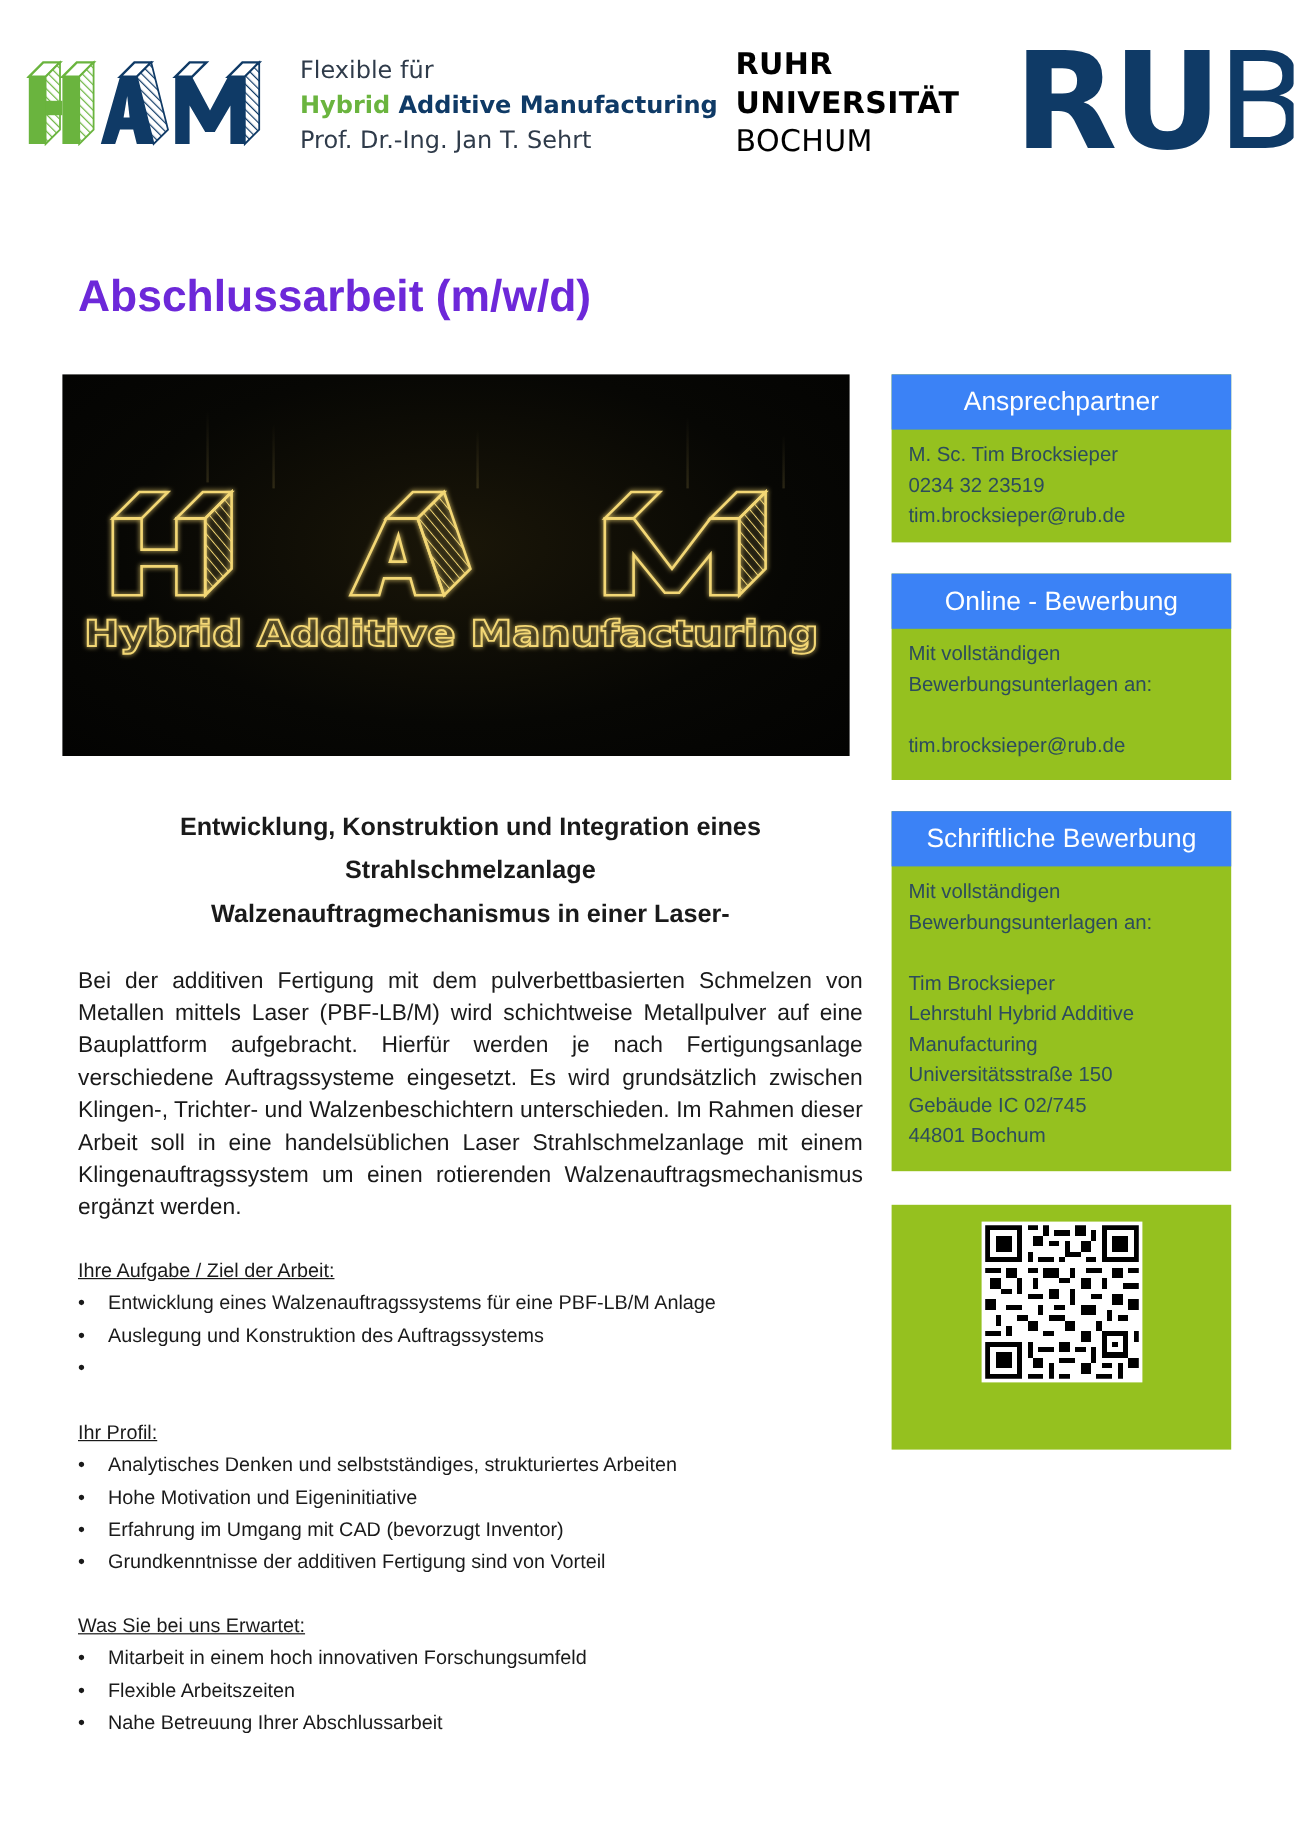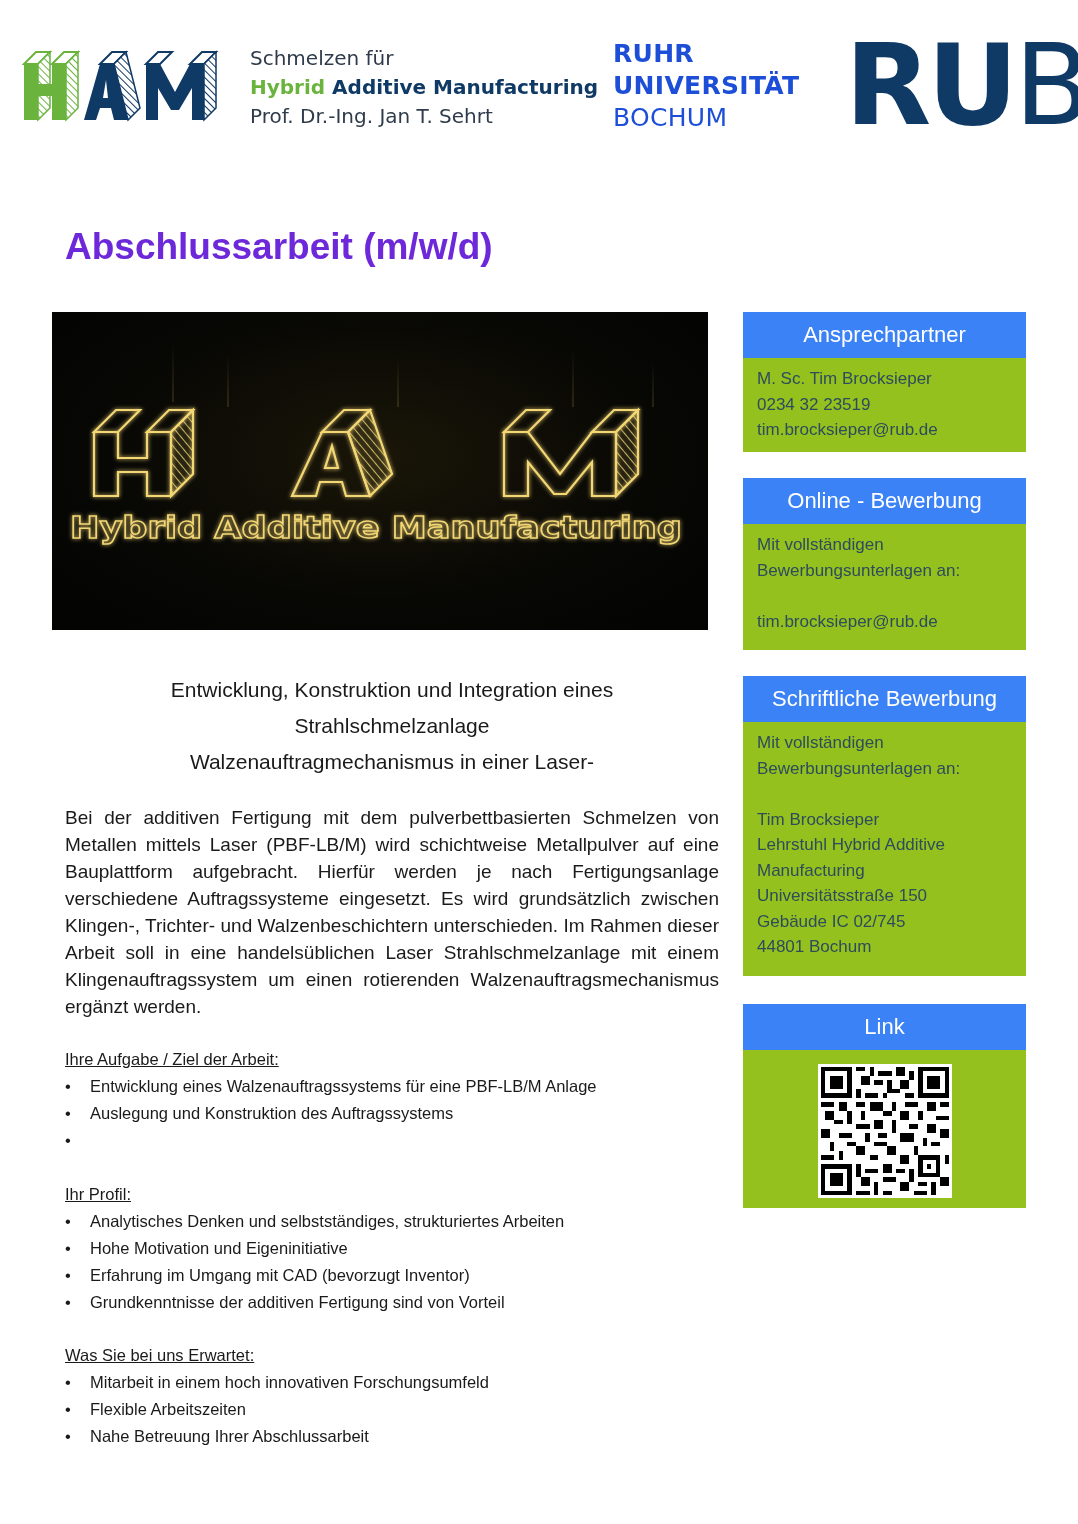--- a/index.html
+++ b/index.html
@@ -5,35 +5,35 @@
     * { box-sizing: border-box; margin: 0; padding: 0; }
     html, body { width: 1078px; height: 1524px; background: #ffffff; }
     body { position: relative; font-family: "Liberation Sans", sans-serif; color: #1a1a1a; overflow: hidden; }
 
     
     .header { position: absolute; left: 0; top: 0; width: 1078px; height: 160px; }
     .ham-logo { position: absolute; left: 22px; top: 44px; width: 210px; height: 80px; }
     .ham-text { position: absolute; left: 250px; top: 44px; font-family: "DejaVu Sans", sans-serif; font-size: 20px; line-height: 29px; color: #2f3b4a; }
     .ham-text .line2 { font-weight: bold; color: #0f3a66; }
     .ham-text .hybrid { color: #6ab43e; }
-    .rub-text { position: absolute; left: 613px; top: 38px; font-family: "DejaVu Sans", sans-serif; font-size: 25px; line-height: 32px; color: #1d4ed8; letter-spacing: 0.3px; }
+    .rub-text { position: absolute; left: 613px; top: 38px; font-family: "DejaVu Sans", sans-serif; font-size: 25px; line-height: 32px; color: #000000; letter-spacing: 0.3px; }
     .rub-text .bold { font-weight: bold; }
     .rub-big { position: absolute; left: 845px; top: 20px; font-family: "DejaVu Sans", sans-serif; font-size: 112px; line-height: 130px; color: #0f3a66; letter-spacing: -4px; }
     .rub-big .bold { font-weight: bold; }
     .rub-big .thin { font-weight: normal; }
 
     
     .page-title { position: absolute; left: 65px; top: 226px; font-family: "Liberation Sans", sans-serif; font-weight: bold; font-size: 37px; color: #6d28d9; }
 
     
     .hero { position: absolute; left: 52px; top: 312px; width: 656px; height: 318px; background: radial-gradient(ellipse at 50% 45%, #1a1608 0%, #070704 60%, #030302 100%); overflow: hidden; }
     .hero svg { position: absolute; left: 0; top: 0; }
 
     
-    .subtitle { position: absolute; left: 65px; top: 672px; width: 654px; text-align: center; font-weight: normal; font-size: 21px; line-height: 36px; color: #1a1a1a; }
+    .subtitle { position: absolute; left: 65px; top: 672px; width: 654px; text-align: center; font-weight: bold; font-size: 21px; line-height: 36px; color: #1a1a1a; }
     .body-text { position: absolute; left: 65px; top: 804px; width: 654px; font-size: 19px; line-height: 27px; text-align: justify; color: #1a1a1a; }
     .section { position: absolute; left: 65px; width: 654px; font-size: 16.5px; line-height: 27px; color: #1a1a1a; }
     .section-head { text-decoration: underline; }
     .section ul { list-style: none; }
     .section li { position: relative; padding-left: 25px; }
     .section li .bullet { position: absolute; left: 0; top: 0; }
 
     
     .card { position: absolute; left: 743px; width: 283px; background: #95c11f; }
     .card-head { background: #3b82f6; color: #ffffff; text-align: center; font-size: 22px; height: 46px; line-height: 46px; }
@@ -73,21 +73,21 @@
       <polygon points="81,54 86,54 84,36" fill="#ffffff"></polygon>
 
       <polygon points="124,20 136,8 150,8 138,20" fill="#ffffff" stroke="#0f3a66" stroke-width="2"></polygon>
       <polygon points="168,20 180,8 194,8 182,20" fill="#ffffff" stroke="#0f3a66" stroke-width="2"></polygon>
       <polygon points="182,20 194,8 194,64 182,76" fill="url(#hatchB)" stroke="#0f3a66" stroke-width="1.5"></polygon>
       <polygon points="124,20 138,20 153,48 168,20 182,20 182,76 170,76 170,44 157,66 149,66 136,44 136,76 124,76" fill="#0f3a66"></polygon>
     </svg>
   </div>
 
   <div class="ham-text">
-    <div>Schmelzen für</div>
+    <div>Flexible für</div>
     <div class="line2"><span class="hybrid">Hybrid</span><span> Additive Manufacturing</span></div>
     <div>Prof. Dr.-Ing. Jan T. Sehrt</div>
   </div>
 
   <div class="rub-text">
     <div class="bold">RUHR</div>
     <div class="bold">UNIVERSITÄT</div>
     <div>BOCHUM</div>
   </div>
 
@@ -206,21 +206,20 @@
     <div>Tim Brocksieper</div>
     <div>Lehrstuhl Hybrid Additive</div>
     <div>Manufacturing</div>
     <div>Universitätsstraße 150</div>
     <div>Gebäude IC 02/745</div>
     <div>44801 Bochum</div>
   </div>
 </div>
 
 <div class="card" style="top:1004px; height:204px;">
-  <div class="card-head">Link</div>
   <div class="qr-wrap">
     <div class="qr">
       <svg width="128" height="128" viewBox="0 0 29 29" shape-rendering="crispEdges">
         <rect width="29" height="29" fill="#ffffff"></rect>
         <g fill="#000000">
 
           <rect x="0" y="0" width="7" height="7"></rect>
             <rect x="1" y="1" width="5" height="5" fill="#fff"></rect>
             <rect x="2" y="2" width="3" height="3"></rect>
           <rect x="22" y="0" width="7" height="7"></rect>

